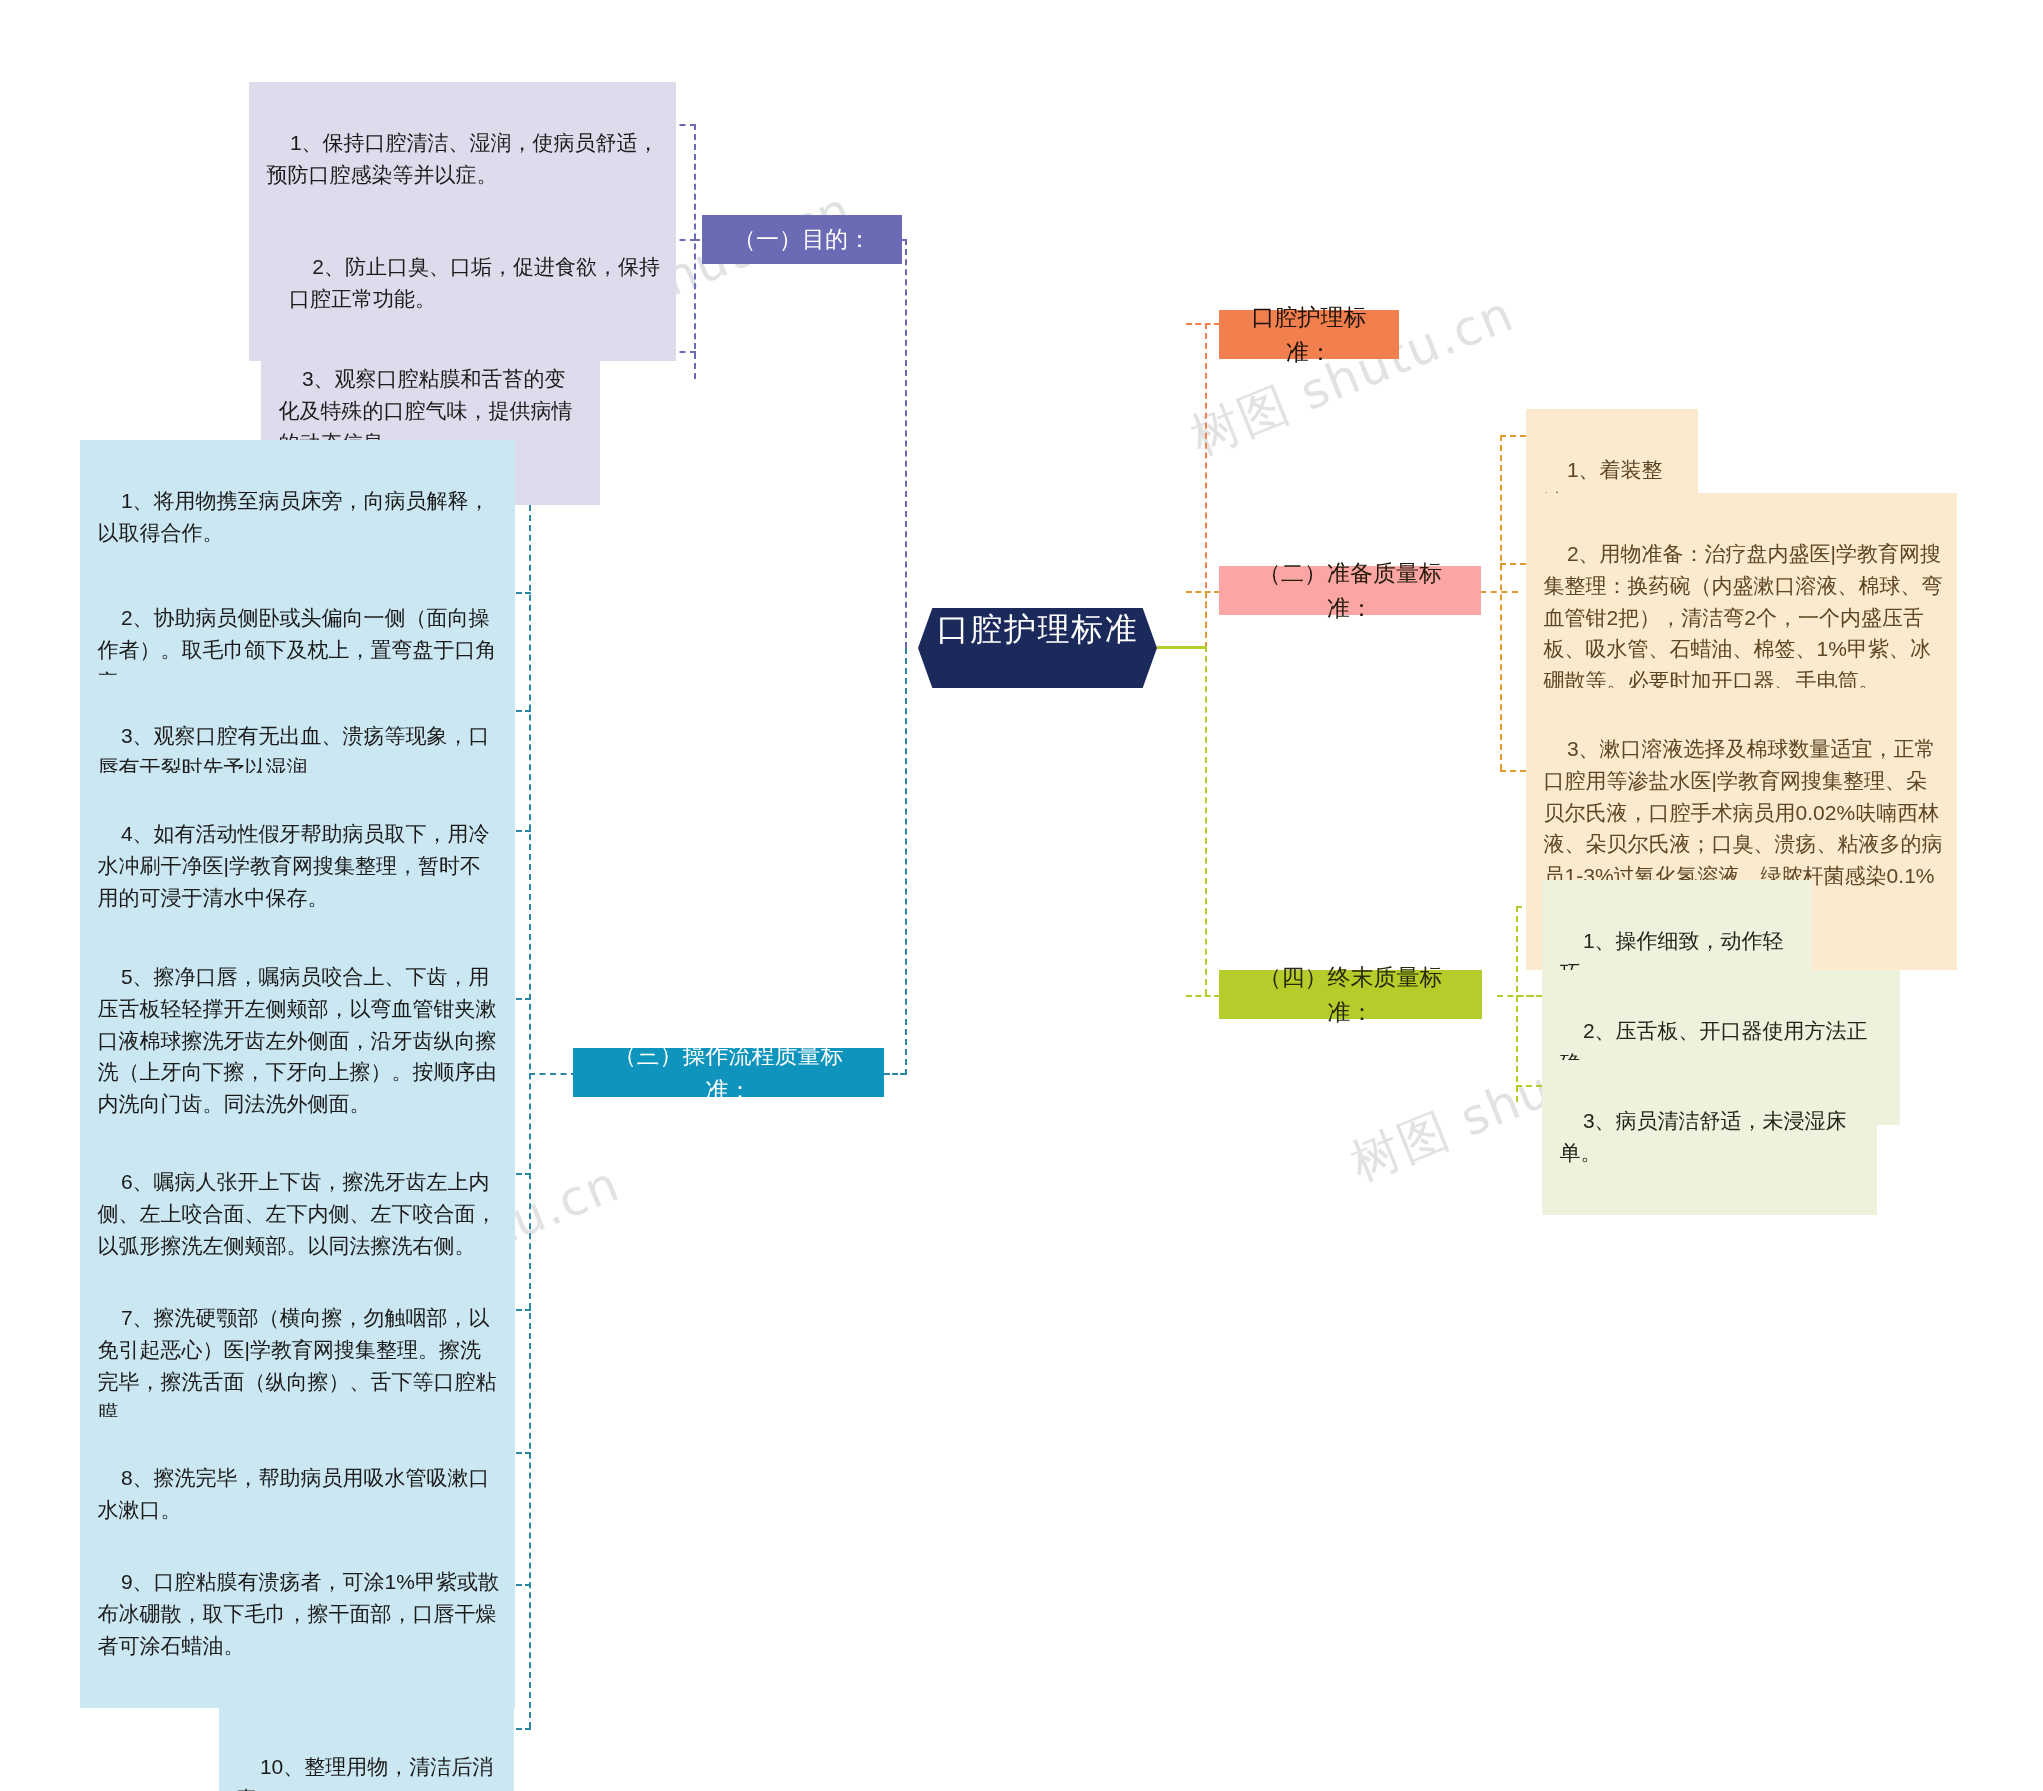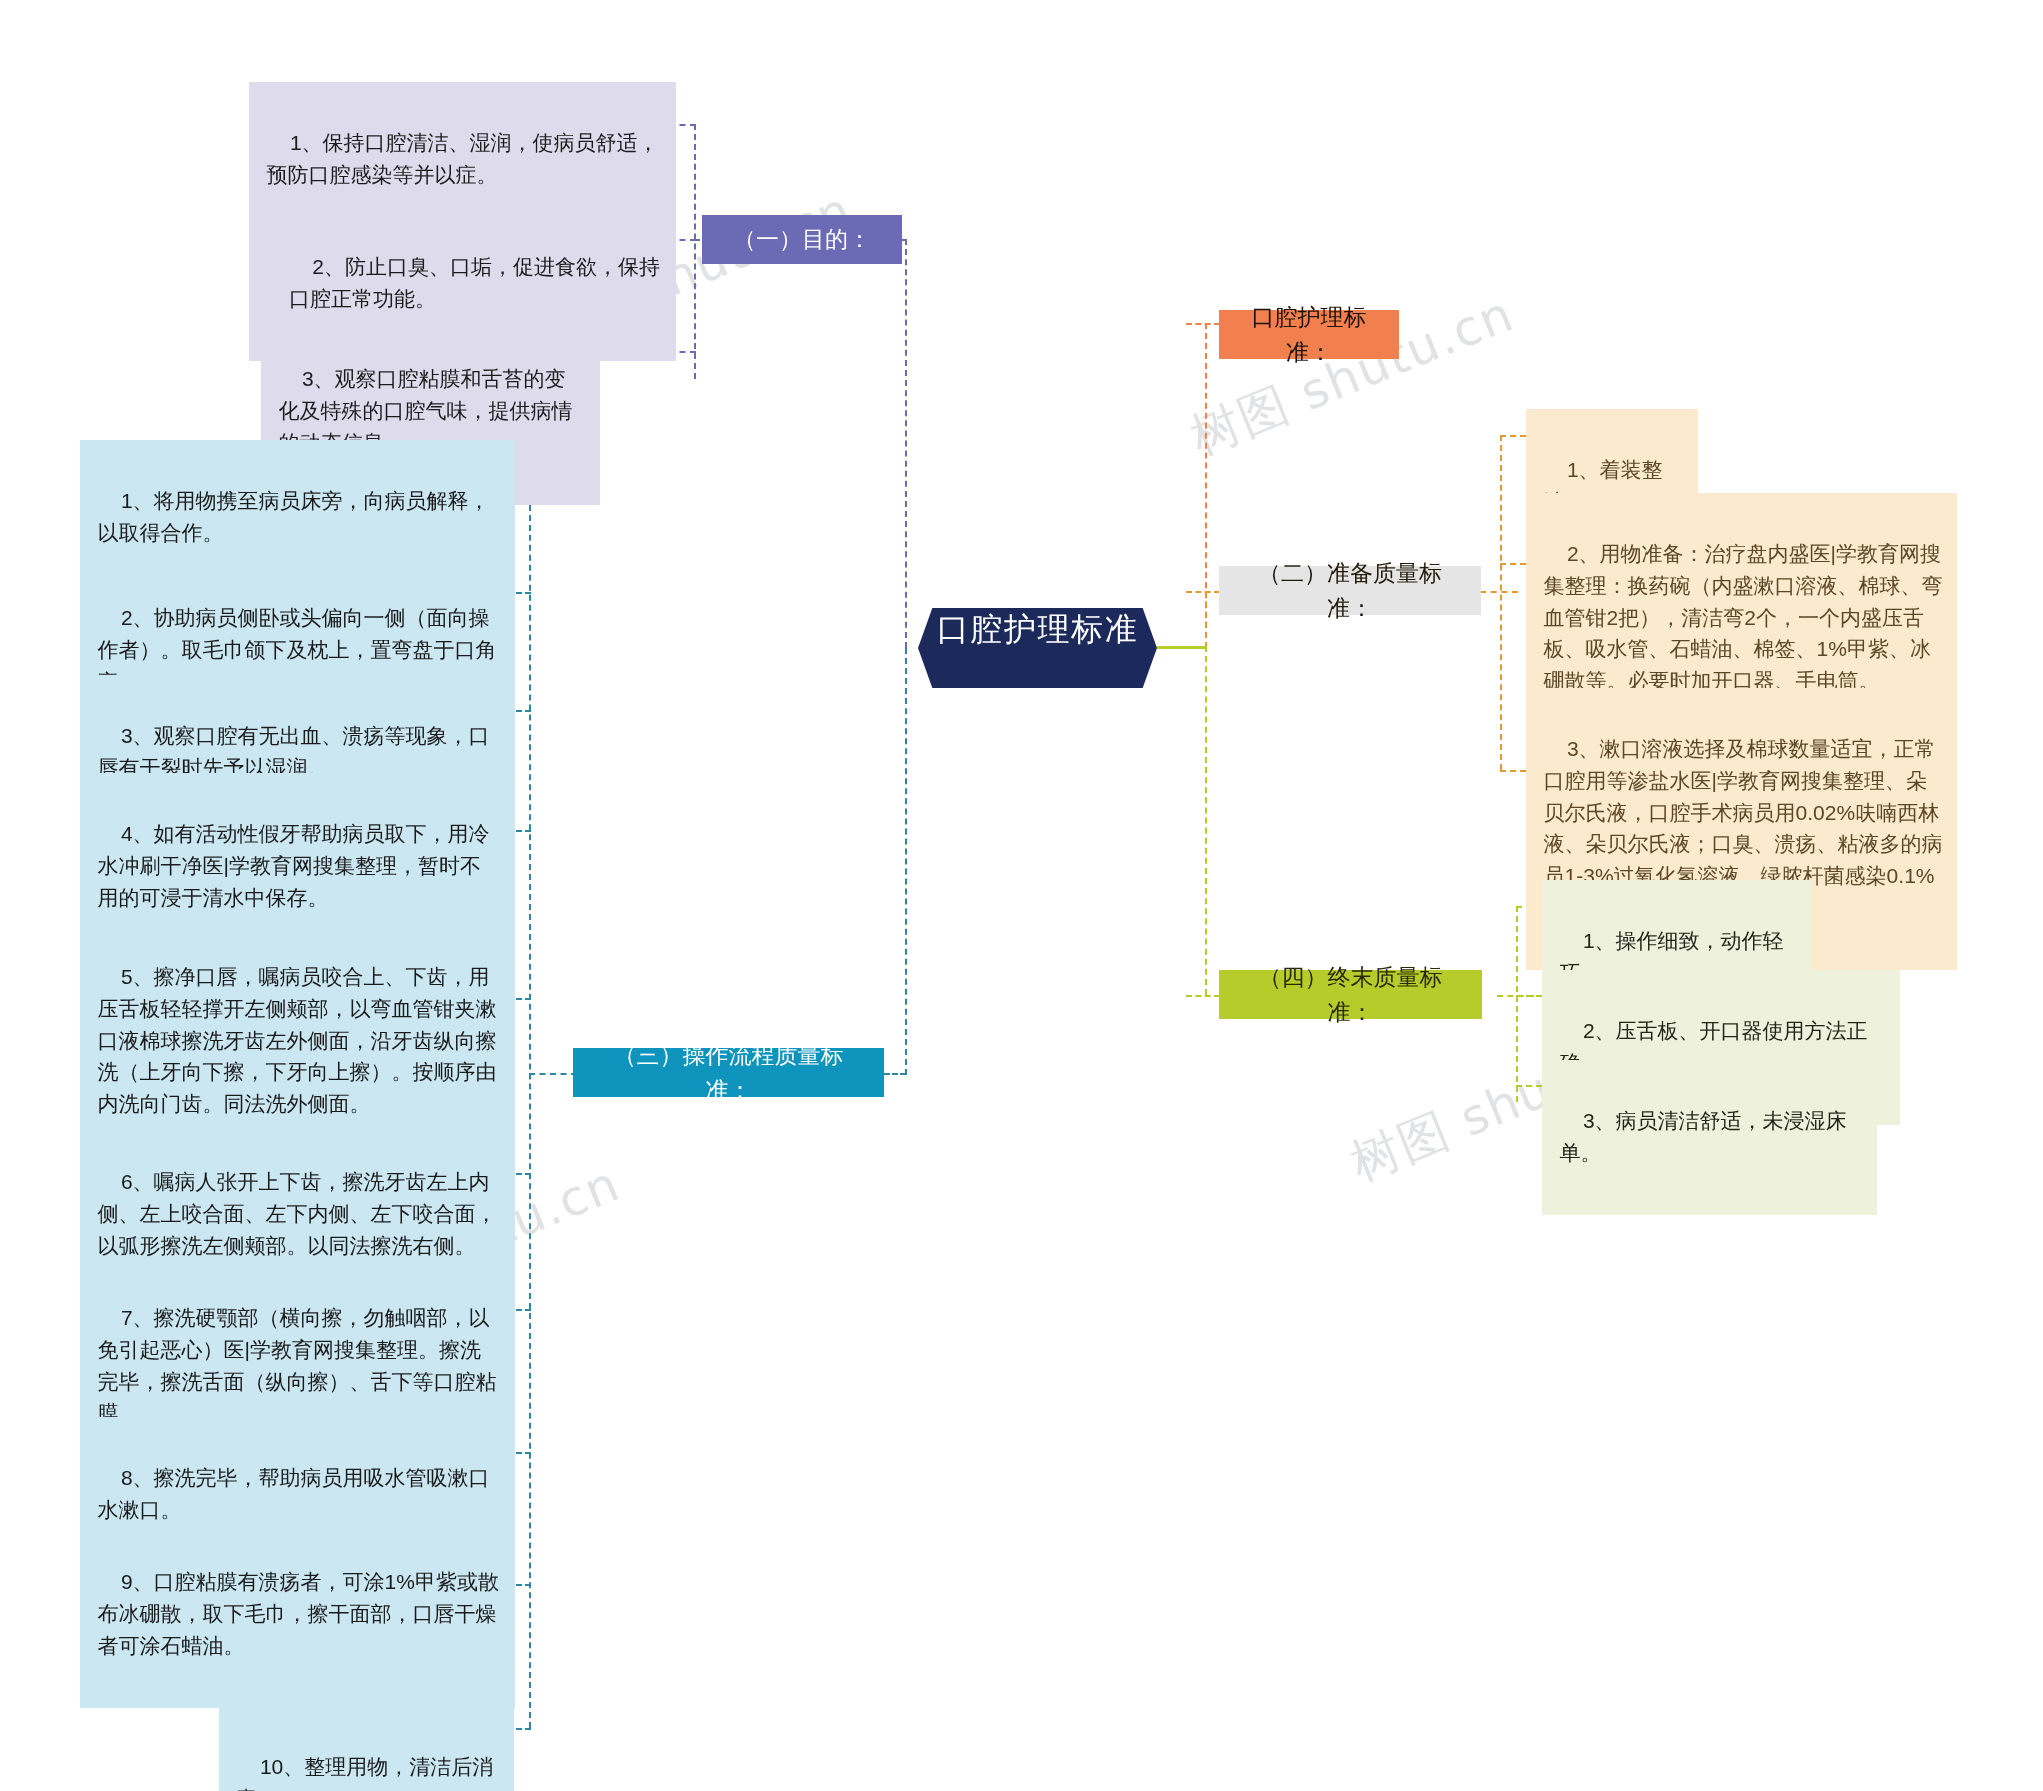--- a/index.html
+++ b/index.html
@@ -59,21 +59,21 @@
 
   .branch {
     display: flex;
     align-items: center;
     justify-content: center;
     text-align: center;
     font-size: 23px;
     padding: 9.6px 17.6px;
   }
   .branch-purple { background: #6a6ab5; color: #ffffff; }
-  .branch-orange { background: #e5e5e5; color: #231b0c; }
+  .branch-orange { background: #fca5a5; color: #231b0c; }
   .branch-teal   { background: #0f95bd; color: #ffffff; }
   .branch-olive  { background: #b6cc2a; color: #262a09; }
   .branch-salmon { background: #f2804f; color: #1d1208; }
 
   .root {
     position: absolute;
     display: flex;
     justify-content: center;
     background: #1c2a5b;
     color: #ffffff;

